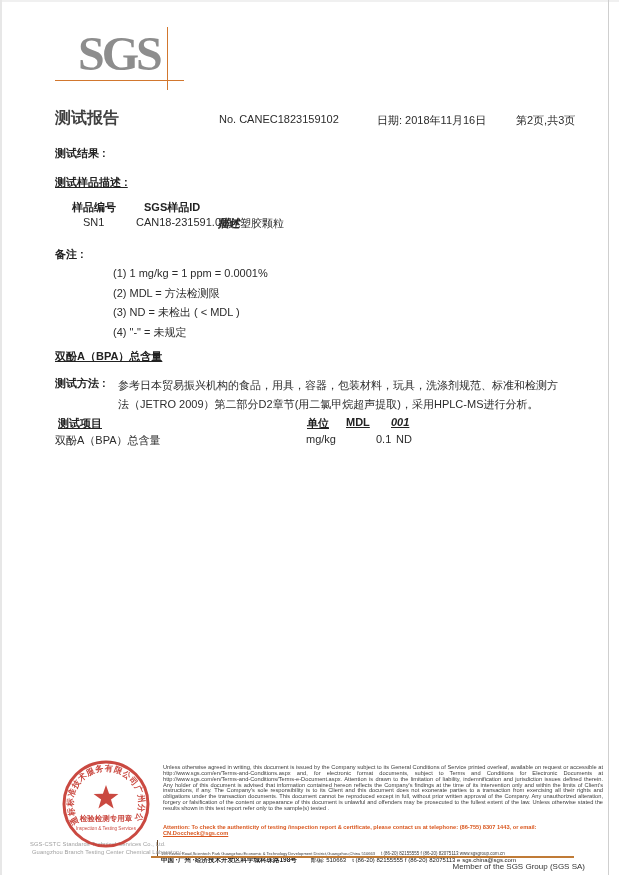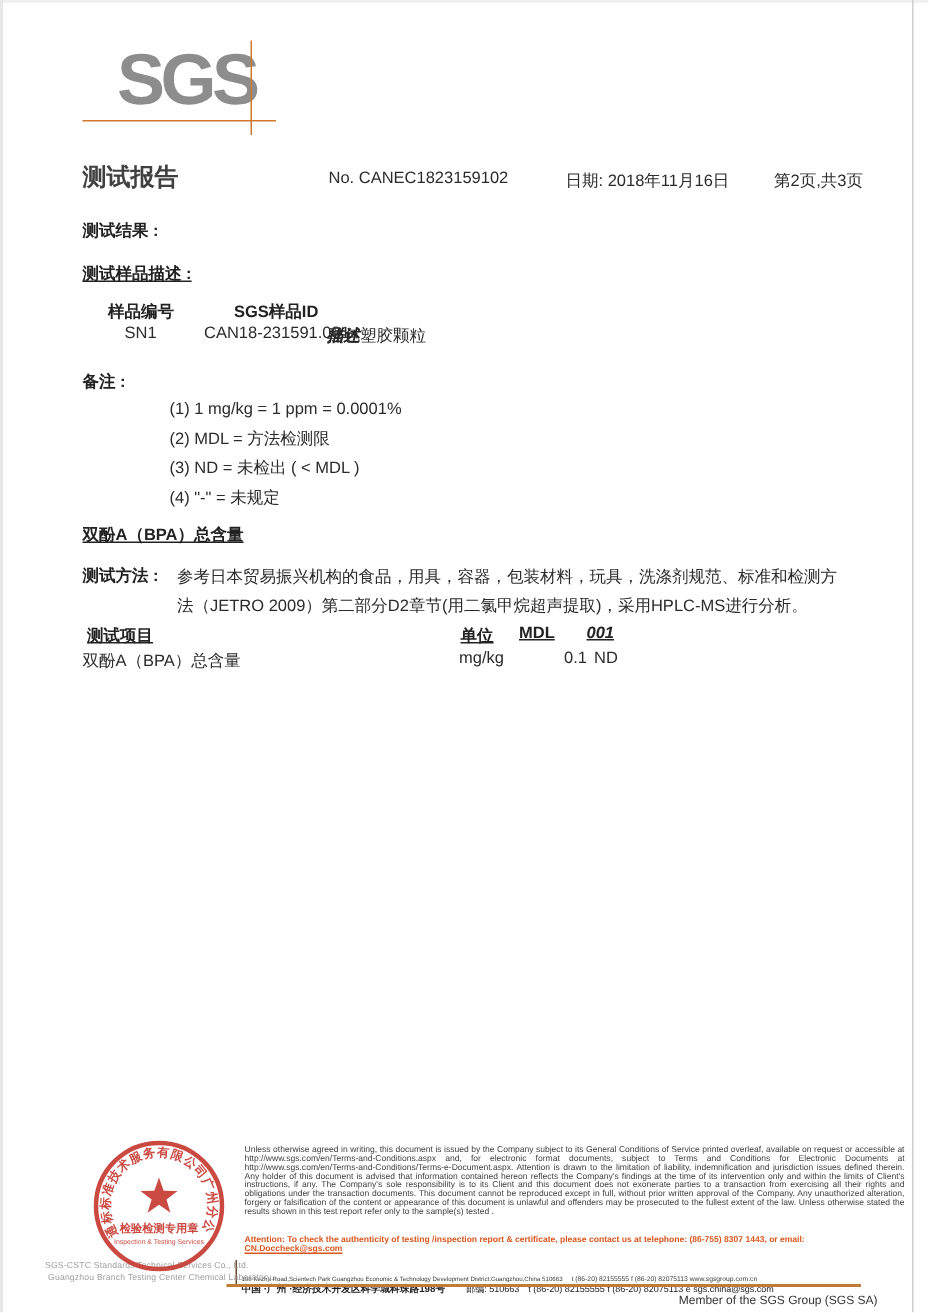--- a/index.html
+++ b/index.html
@@ -6,37 +6,37 @@
   .page{
     position:relative;width:619px;height:875px;background:#ffffff;overflow:hidden;
     font-family:"Liberation Sans", sans-serif;color:#2b2b2b;
   }
   .abs{position:absolute;}
   
   .edge-right{left:608px;top:0;width:1px;height:875px;background:#cfcfcf;}
   .edge-left{left:0;top:0;width:2px;height:875px;background:#e7e7e7;}
   .edge-top{left:0;top:0;width:619px;height:2px;background:#f0f0f0;}
   
-  .logo-text{left:78px;top:30px;font-size:48px;line-height:1;font-weight:700;color:#8d8d8d;letter-spacing:-3px;}
+  .logo-text{left:78px;top:30px;font-size:48px;line-height:1;font-weight:700;color:#8d8d8d;letter-spacing:-3px;font-family:Liberation Serif, serif;}
   .logo-vline{left:167px;top:27px;width:1px;height:63px;background:#d2772e;}
   .logo-hline{left:55px;top:80px;width:129px;height:1px;background:#d2772e;}
   
   .doc-title{left:55px;top:108px;font-size:16px;font-weight:700;color:#404040;}
   .report-no{left:219px;top:113px;font-size:11px;}
   .report-date{left:377px;top:113px;font-size:11px;}
   .page-info{left:516px;top:113px;font-size:11px;}
   
   .lbl{font-size:11px;font-weight:700;color:#222;}
   .txt{font-size:11px;color:#2b2b2b;}
   .u{text-decoration:underline;}
   .results-label{left:55px;top:146px;}
   .sample-label{left:55px;top:175px;}
   
   .st-h1{left:72px;top:200px;}
-  .st-h2{left:156px;top:200px;}
+  .st-h2{left:144px;top:200px;}
   .st-h3{left:218px;top:216px;font-style:italic;}
   .st-r1{left:83px;top:216px;}
   .st-r2{left:136px;top:216px;}
   .st-r3{left:218px;top:216px;}
   .notes-label{left:55px;top:247px;}
   .notes{left:113px;top:264px;font-size:11px;line-height:19.5px;color:#2b2b2b;}
   .bpa-heading{left:55px;top:349px;}
   .method-label{left:55px;top:376px;}
   .method-text{left:118px;top:376px;width:450px;font-size:11px;line-height:19px;color:#2b2b2b;}
   

